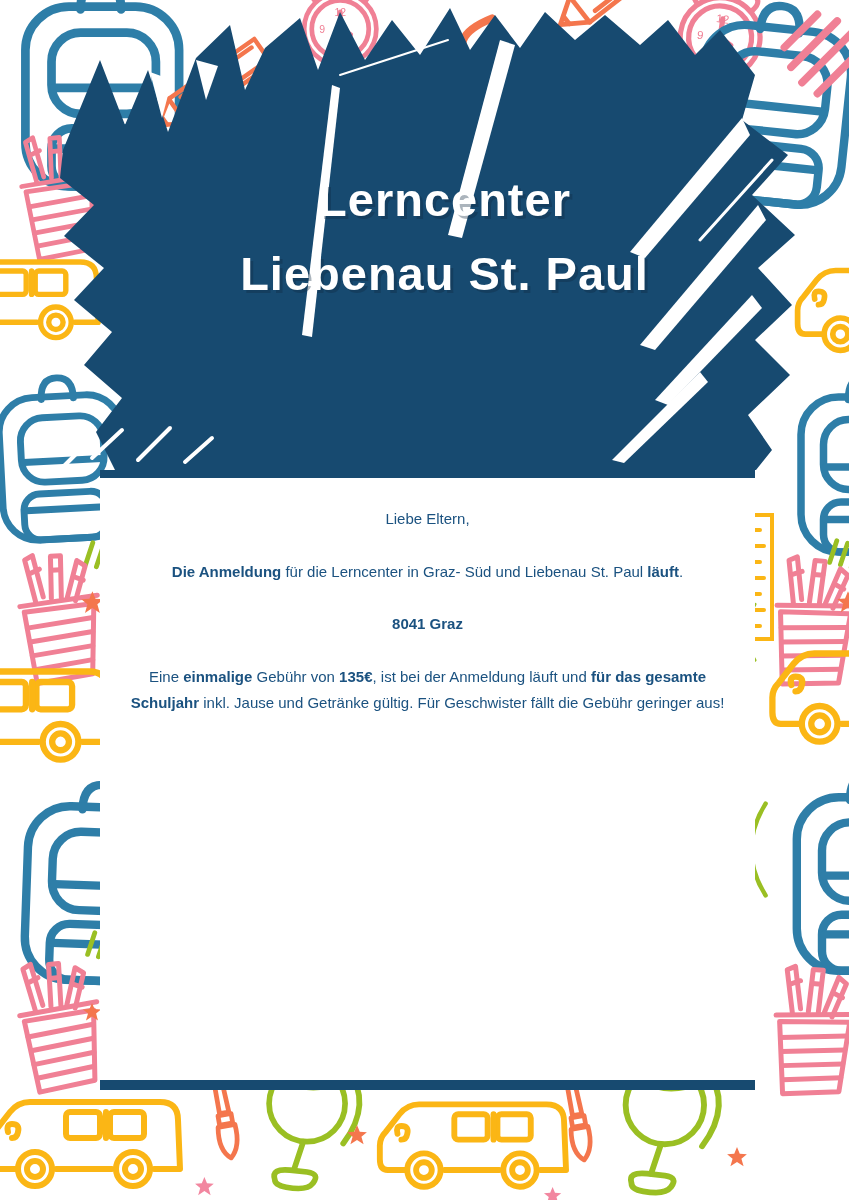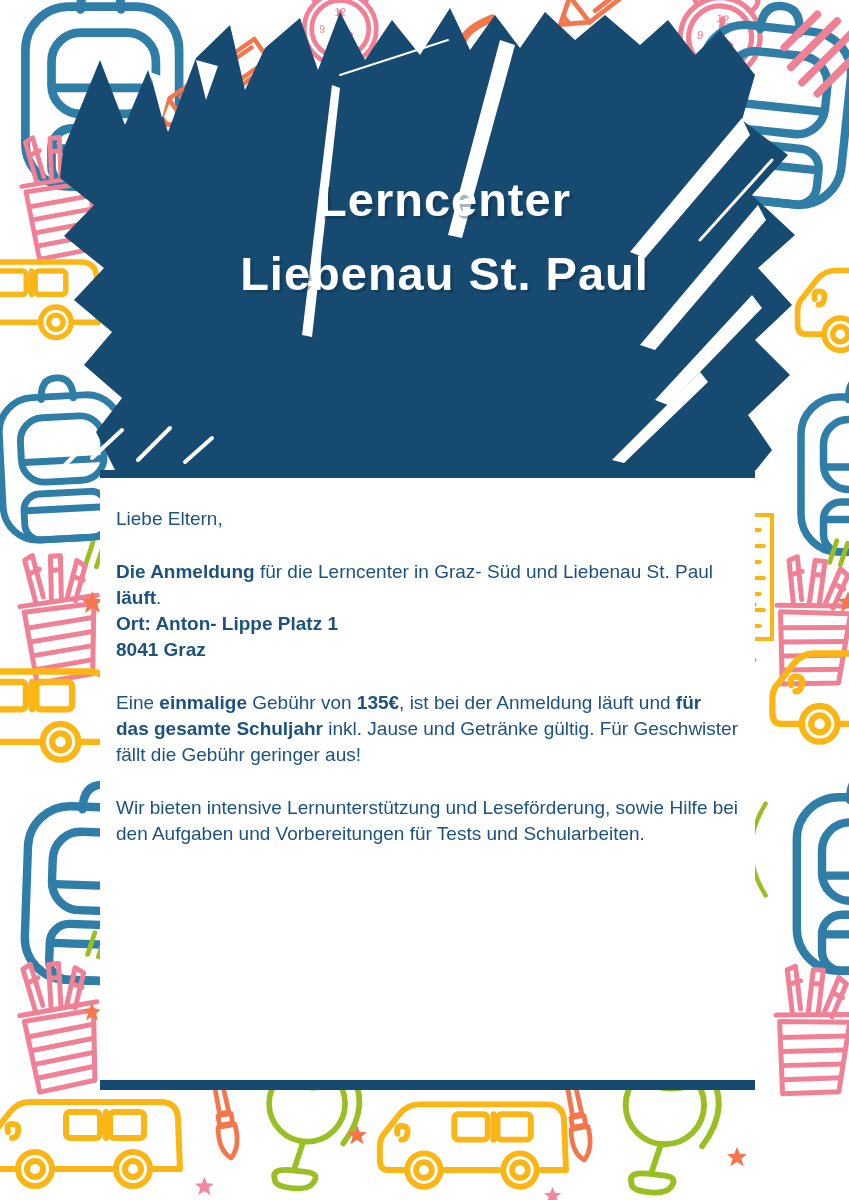--- a/index.html
+++ b/index.html
@@ -13,22 +13,22 @@
   .bg-doodles{position:absolute;left:0;top:0;z-index:1;overflow:hidden;}
   .splash{position:absolute;left:0;top:0;z-index:3;pointer-events:none;}
   .card{
     position:absolute;left:100px;top:470px;width:655px;height:620px;
     background:var(--card-bg,#fff);box-sizing:border-box;z-index:2;
     border-top:8px solid var(--splash-blue);
     border-bottom:10px solid var(--splash-blue);
     padding:28px 16px 0 16px;
   }
   .card-text p{
-    margin:0 0 27px 0;
-    font-size:19px;line-height:26px;color:var(--text-blue);
+    margin:0 0 27px 0;text-align:center;
+    font-size:15px;line-height:26px;color:var(--text-blue);
   }
   .card-text b{font-weight:bold;}
   .title{
     position:absolute;left:0;top:163px;width:849px;z-index:4;
     text-align:center;color:#ffffff;font-weight:bold;
     font-size:47px;line-height:74px;letter-spacing:1px;
     text-shadow:3px 3px 0 rgba(15,40,62,0.35);
     padding-left:20px;
   }
   .star-o{color:var(--doodle-orange);}
@@ -167,23 +167,22 @@
     <use href="#brush" transform="translate(545,1080) rotate(-10) scale(0.95)"></use>
     <use href="#globe" transform="translate(608,1058) scale(0.98)"></use>
     <use href="#star" class="star-o" transform="translate(726,1146) scale(0.55)"></use>
     <use href="#star" class="star-p" transform="translate(194,1176) scale(0.52)"></use>
     <use href="#star" class="star-p" transform="translate(543,1186) scale(0.48)"></use>
   </svg>
 
   <div class="card">
     <div class="card-text">
         <p><span>Liebe Eltern,</span></p>
-        <p><b>Die Anmeldung</b><span> für die Lerncenter in Graz- Süd und Liebenau St. Paul </span><b>läuft</b><span>.</span><br><b>Ort: Anton- Lippe Platz 1</b><br><b>8041 Graz</b></p>
+        <p><b>Die Anmeldung</b><span> für die Lerncenter in Graz- Süd und Liebenau St. Paul </span><b>läuft</b><span>.</span><br><br><b>8041 Graz</b></p>
         <p><span>Eine </span><b>einmalige</b><span> Gebühr von </span><b>135€</b><span>, ist bei der Anmeldung läuft und </span><b>für das gesamte Schuljahr</b><span> inkl. Jause und Getränke gültig. Für Geschwister fällt die Gebühr geringer aus!</span></p>
-        <p><span>Wir bieten intensive Lernunterstützung und Leseförderung, sowie Hilfe bei den Aufgaben und Vorbereitungen für Tests und Schularbeiten.</span></p>
       </div>
   </div>
 
   <svg class="splash" width="849" height="480" viewBox="0 0 849 480">
     <polygon fill="var(--splash-blue)" points="
       63,150 100,60 125,125 148,70 168,132 196,58 230,25 245,90 265,48
       300,18 318,70 340,12 365,60 392,20 420,55 450,8 470,50 495,15
       520,48 545,12 575,40 605,15 640,45 668,20 695,55 720,30 755,75
       742,120 788,155 752,195 795,235 758,268 792,305 755,340 790,375
       748,415 772,450 756,470 115,470 96,432 122,398 84,365 112,332

